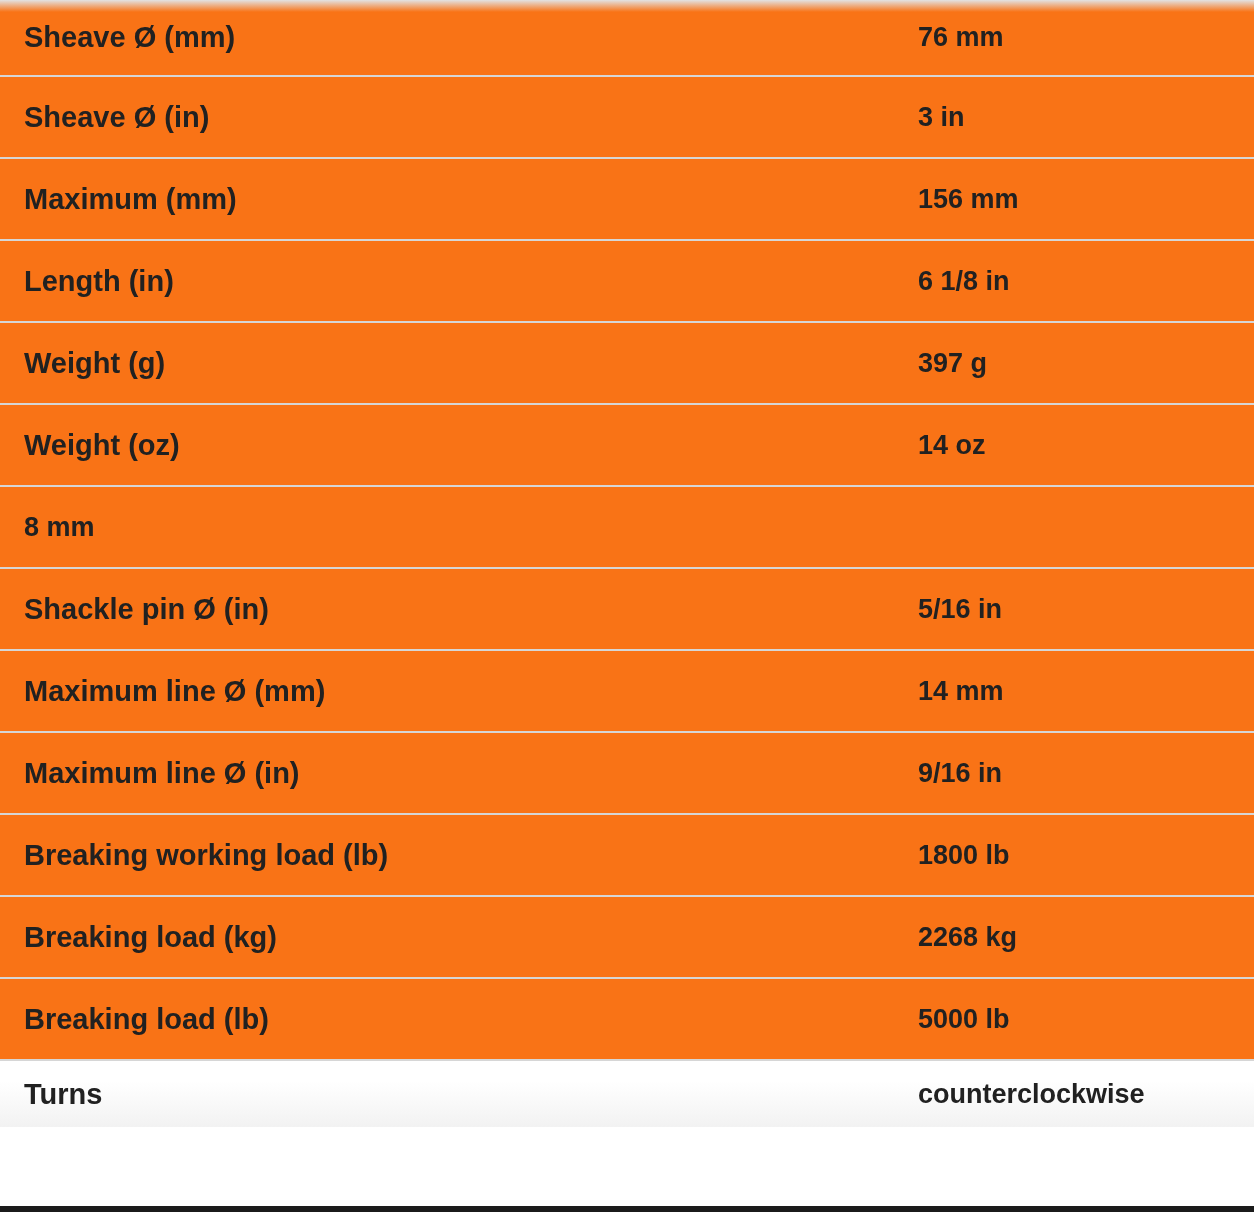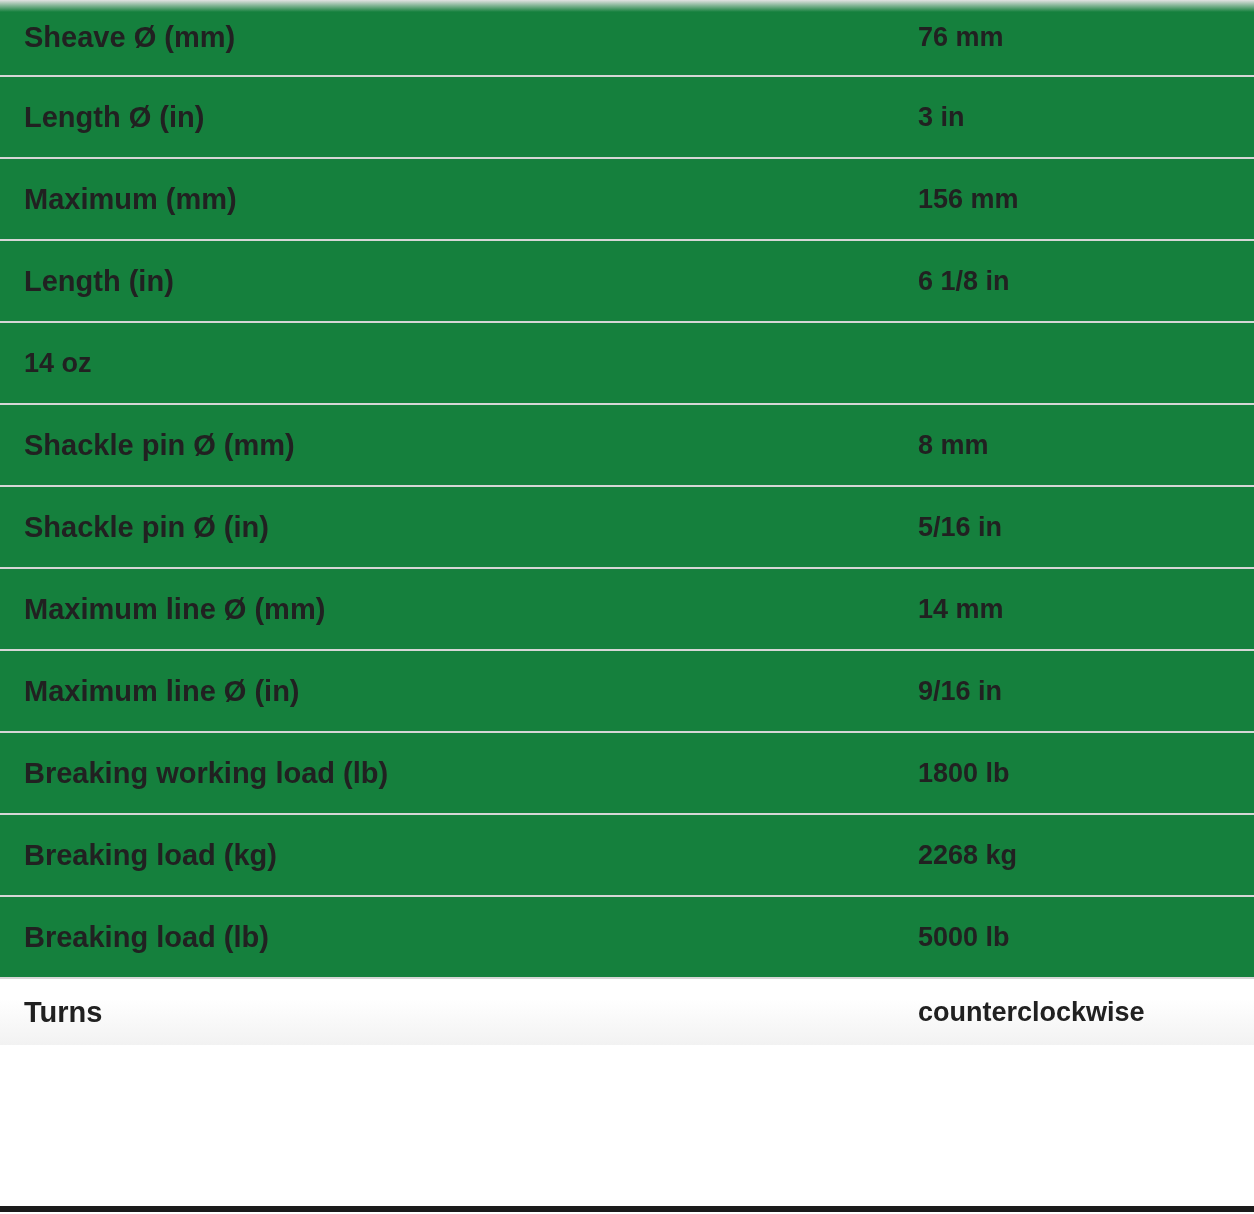--- a/index.html
+++ b/index.html
@@ -21,21 +21,21 @@
     left: 0;
     right: 0;
   }
   .spec-row {
     display: flex;
     align-items: center;
     box-sizing: border-box;
     height: 82px;
     padding-left: 24px;
     border-bottom: 2px solid #d6d6d6;
-    background: #15803d;
+    background: #f97316;
   }
   .spec-row:first-child {
     height: 77px;
   }
   .spec-row:last-child {
     height: 66px;
     border-bottom: none;
     background: linear-gradient(#ffffff 30%, #f2f2f2 100%);
     justify-content: center;
   }
@@ -77,36 +77,40 @@
 <body>
 
 <div class="viewport">
 
   <div class="spec-table">
       <div class="spec-row">
     <div class="spec-label">Sheave Ø (mm)</div>
     <div class="spec-value">76 mm</div>
   </div>
       <div class="spec-row">
-    <div class="spec-label">Length Ø (in)</div>
+    <div class="spec-label">Sheave Ø (in)</div>
     <div class="spec-value">3 in</div>
   </div>
       <div class="spec-row">
     <div class="spec-label">Maximum (mm)</div>
     <div class="spec-value">156 mm</div>
   </div>
       <div class="spec-row">
     <div class="spec-label">Length (in)</div>
     <div class="spec-value">6 1/8 in</div>
   </div>
       <div class="spec-row">
+    <div class="spec-label">Weight (g)</div>
+    <div class="spec-value">397 g</div>
+  </div>
+      <div class="spec-row">
+    <div class="spec-label">Weight (oz)</div>
     <div class="spec-value">14 oz</div>
   </div>
       <div class="spec-row">
-    <div class="spec-label">Shackle pin Ø (mm)</div>
     <div class="spec-value">8 mm</div>
   </div>
       <div class="spec-row">
     <div class="spec-label">Shackle pin Ø (in)</div>
     <div class="spec-value">5/16 in</div>
   </div>
       <div class="spec-row">
     <div class="spec-label">Maximum line Ø (mm)</div>
     <div class="spec-value">14 mm</div>
   </div>

